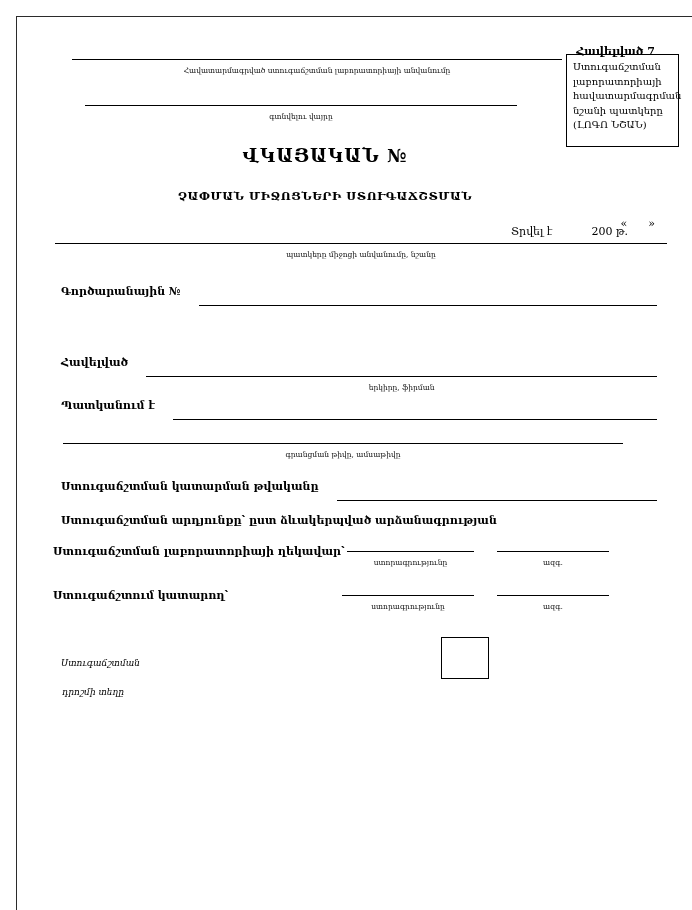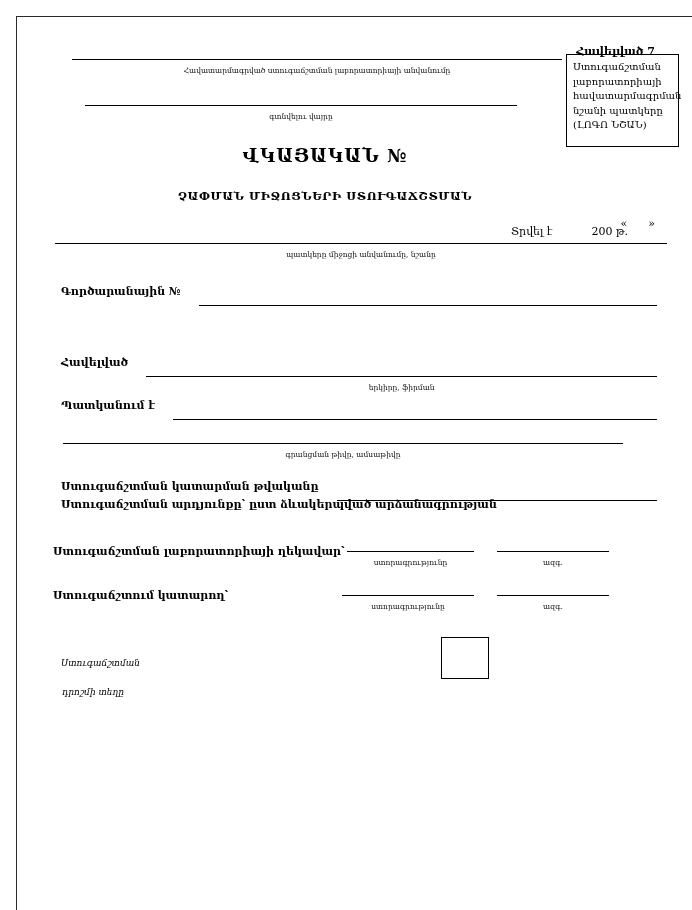--- a/index.html
+++ b/index.html
@@ -83,21 +83,21 @@
     <span class="fill grow">
       <span class="cap center-under">գրանցման թիվը, ամսաթիվը</span>
     </span>
   </div>
 
   <div class="row" style="left:28px; right:42px; top:447px;">
     <span class="lbl">Ստուգաճշտման կատարման թվականը</span>
     <span class="fill grow"></span>
   </div>
 
-  <div class="abs" style="left:28px; top:468px;">
+  <div class="abs" style="left:28px; top:484px;">
     <span class="lbl">Ստուգաճշտման արդյունքը՝  ըստ ձևակերպված արձանագրության</span>
   </div>
 
   <span class="lbl abs" style="left:28px; top:520px;">Ստուգաճշտման լաբորատորիայի ղեկավար՝</span>
   <span class="fill abs" style="left:330px; top:518px; width:127px;">
     <span class="cap center-under">ստորագրությունը</span>
   </span>
   <span class="fill abs" style="left:480px; top:518px; width:112px;">
     <span class="cap center-under">ազգ.</span>
   </span>

